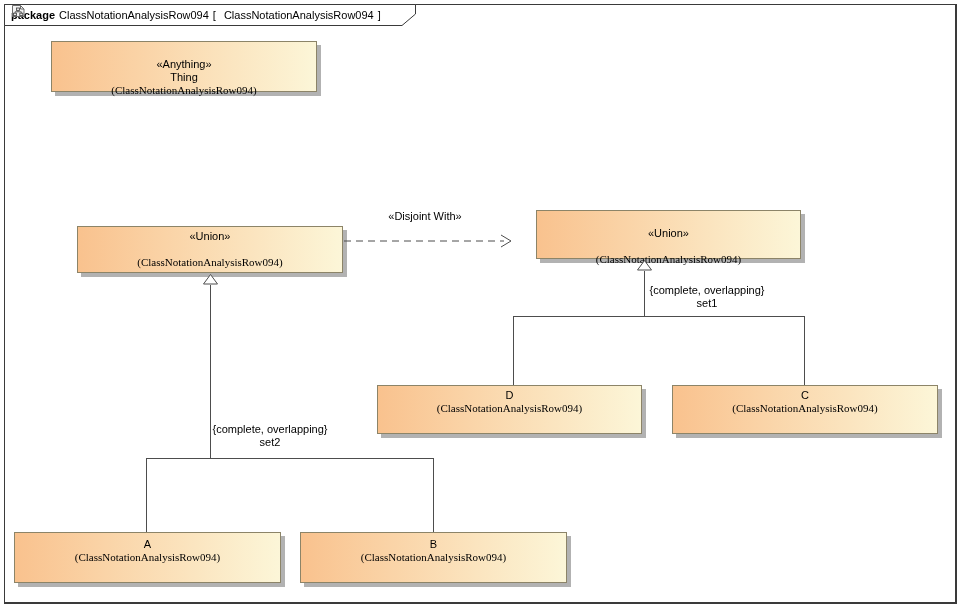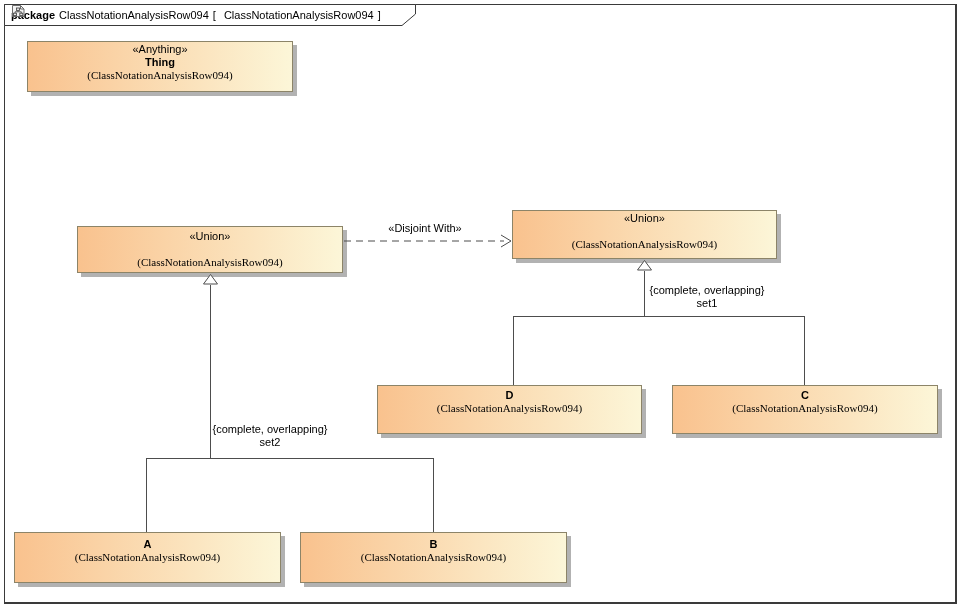--- a/index.html
+++ b/index.html
@@ -18,23 +18,23 @@
   .tab{position:absolute;left:4px;top:4px;width:413px;height:22px;}
   .tab svg{position:absolute;left:0;top:0;}
   .tab .tab-text{position:absolute;left:7px;top:0;height:22px;display:flex;align-items:center;gap:4px;
          font-size:11px;color:#000;white-space:nowrap;}
   .tab .kw{font-weight:bold;}
   .uml-box{position:absolute;border:1px solid var(--box-border);
          background:linear-gradient(90deg,var(--box-gradient-left) 0%,var(--box-gradient-right) 100%);
          box-shadow:4px 4px 0 0 var(--box-shadow);
          text-align:center;color:#000;font-size:11px;line-height:13px;}
   .uml-box .stereo{min-height:13px;}
-  .uml-box .cname{min-height:13px;font-weight:bold;}
+  .uml-box .cname{min-height:13px;font-weight:normal;}
   .uml-box .qual{min-height:13px;font-family:Liberation Serif, serif;}
-  .pt3{padding-top:3px;} .pt4{padding-top:1px;} .pt5{padding-top:5px;}
+  .pt3{padding-top:3px;} .pt4{padding-top:16px;margin-left:24px;} .pt5{padding-top:5px;}
   .conn{position:absolute;background:var(--line-color);}
   .conn.h{height:1px;} .conn.v{width:1px;}
   .rel-label{position:absolute;font-size:11px;line-height:13px;color:#000;text-align:center;white-space:nowrap;}
   .tri{position:absolute;}
 </style>
 </head>
 <body>
 
 <div class="canvas">
 
@@ -98,21 +98,21 @@
 
   <div class="uml-box pt5" style="left:300px;top:532px;width:267px;height:51px">
     <div class="cname">B</div>
     <div class="qual">(ClassNotationAnalysisRow094)</div>
   </div>
 
   <svg style="position:absolute;left:344px;top:234px" width="170" height="14">
     <line x1="0" y1="7" x2="160" y2="7" stroke="#4d4d4d" stroke-width="1" stroke-dasharray="7,5"></line>
     <path d="M157,1 L167,7 L157,13" fill="none" stroke="#4d4d4d" stroke-width="1"></path>
   </svg>
-  <div class="rel-label" style="left:365px;top:222px;width:120px">«Disjoint With»</div>
+  <div class="rel-label" style="left:365px;top:210px;width:120px">«Disjoint With»</div>
 
   <svg class="tri" style="left:637px;top:260px" width="15" height="11">
     <polygon points="7.5,0.5 14.5,10 0.5,10" fill="#ffffff" stroke="#4d4d4d" stroke-width="1"></polygon>
   </svg>
   <div class="conn v" style="left:644px;top:271px;height:45px"></div>
   <div class="conn h" style="left:513px;top:316px;width:292px"></div>
   <div class="conn v" style="left:513px;top:316px;height:69px"></div>
   <div class="conn v" style="left:804px;top:316px;height:69px"></div>
   <div class="rel-label" style="left:646px;top:284px;width:122px">
     <div>{complete, overlapping}</div>

